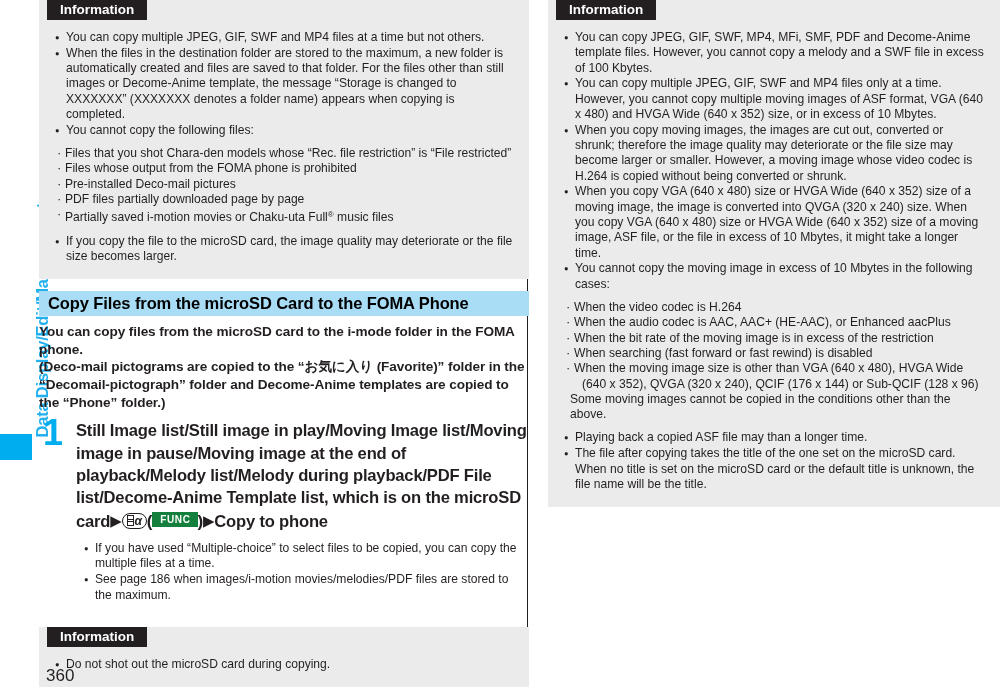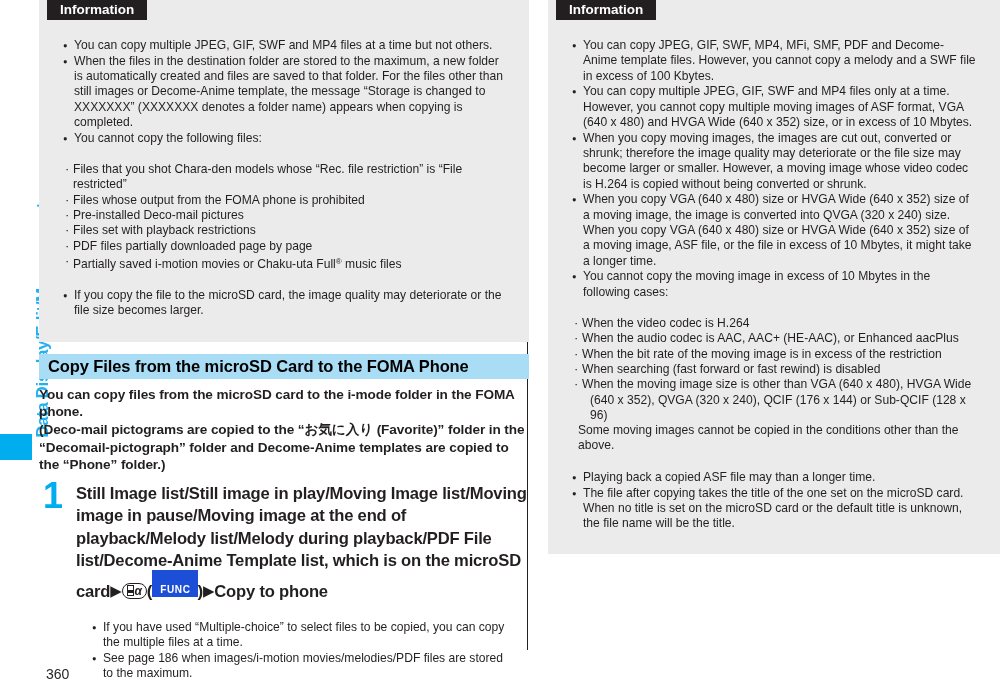--- a/index.html
+++ b/index.html
@@ -68,39 +68,39 @@
     font-size: 13.5px;
     line-height: 17px;
     padding: 1px 13px 2px 13px;
     margin: 0 0 2px 8px;
     letter-spacing: 0px;
     text-align: right;
   }
   .info-body { padding: 0 8px 0 8px; }
 
   
-  ul.bullets { margin: 16px; padding: 0; list-style: none; }
+  ul.bullets { margin: 8px; padding: 0; list-style: none; }
   ul.bullets > li {
     position: relative;
     padding-left: 11px;
     font-size: 12.1px;
     line-height: 15.3px;
     margin: 0 0 0.5px 0;
     text-align: left;
   }
   ul.bullets > li::before {
     content: "\25CF";
     position: absolute;
     left: 0; top: 0px;
     font-size: 7.5px;
     line-height: 16px;
     color: #231f20;
   }
   
-  ul.sub { margin: 16px; padding: 0; list-style: none; }
+  ul.sub { margin: 8px; padding: 0; list-style: none; }
   ul.sub > li {
     position: relative;
     padding-left: 10px;
     font-size: 12.1px;
     line-height: 15.3px;
     text-align: left;
   }
   ul.sub > li::before {
     content: "\00B7";
     position: absolute;
@@ -183,39 +183,39 @@
   }
   .key-icon .glyph-box::after {
     content: "";
     position: absolute;
     left: 0; right: 0; bottom: 2.6px;
     height: 1.3px; background: #231f20;
   }
   .key-icon .alpha { font-style: italic; font-size: 12px; }
   .func-chip {
     display: inline-block;
-    background: #1d4ed8;
+    background: #15803d;
     color: #ffffff;
     font-size: 10px;
     font-weight: bold;
     letter-spacing: 0.6px;
-    padding: 14px 7px 2px 8px;
+    padding: 2px 7px 2px 8px;
     line-height: 11px;
     vertical-align: 2px;
     position: relative;
     top: -2px;
   }
   .paren { font-weight: bold; font-size: 17px; }
 
   sup.reg { font-size: 8px; vertical-align: 4px; }
 
   .page-number {
     position: absolute;
     left: 46px; top: 666px;
-    font-size: 14px;
+    font-size: 17px;
     color: #231f20;
   }
 </style>
 </head>
 <body>
 
 <div id="page">
 
   <div class="side-tab-text">Data Display/Edit/Management</div>
   <div class="side-tab-marker"></div>
@@ -229,21 +229,20 @@
       <div class="info-body">
         <ul class="bullets">
           <li>You can copy multiple JPEG, GIF, SWF and MP4 files at a time but not others.</li>
           <li>When the files in the destination folder are stored to the maximum, a new folder is automatically created and files are saved to that folder. For the files other than still images or Decome-Anime template, the message “Storage is changed to XXXXXXX” (XXXXXXX denotes a folder name) appears when copying is completed.</li>
           <li>You cannot copy the following files:</li>
         </ul>
         <ul class="sub">
           <li>Files that you shot Chara-den models whose “Rec. file restriction” is “File restricted”</li>
           <li>Files whose output from the FOMA phone is prohibited</li>
           <li>Pre-installed Deco-mail pictures</li>
-          <li>Files set with playback restrictions</li>
           <li>PDF files partially downloaded page by page</li>
           <li>Partially saved i-motion movies or Chaku-uta Full<sup class="reg">®</sup> music files</li>
         </ul>
         <ul class="bullets">
           <li>If you copy the file to the microSD card, the image quality may deteriorate or the file size becomes larger.</li>
         </ul>
       </div>
     </div>
 
     <div style="height:12px"></div>

